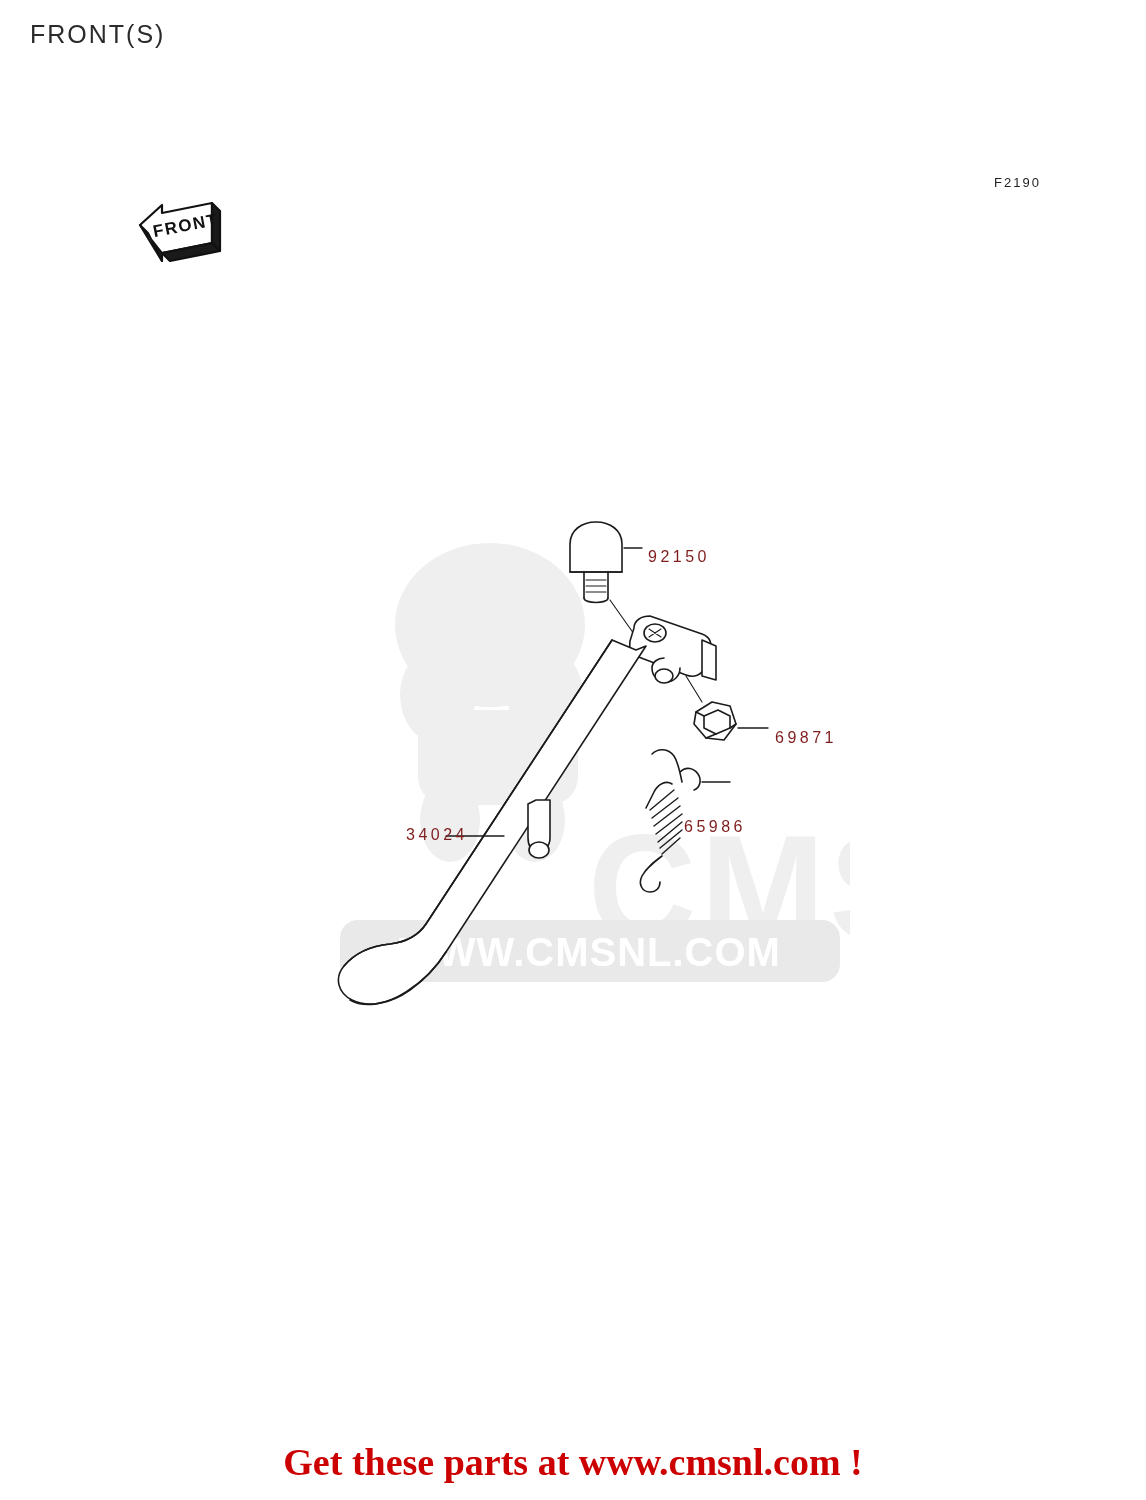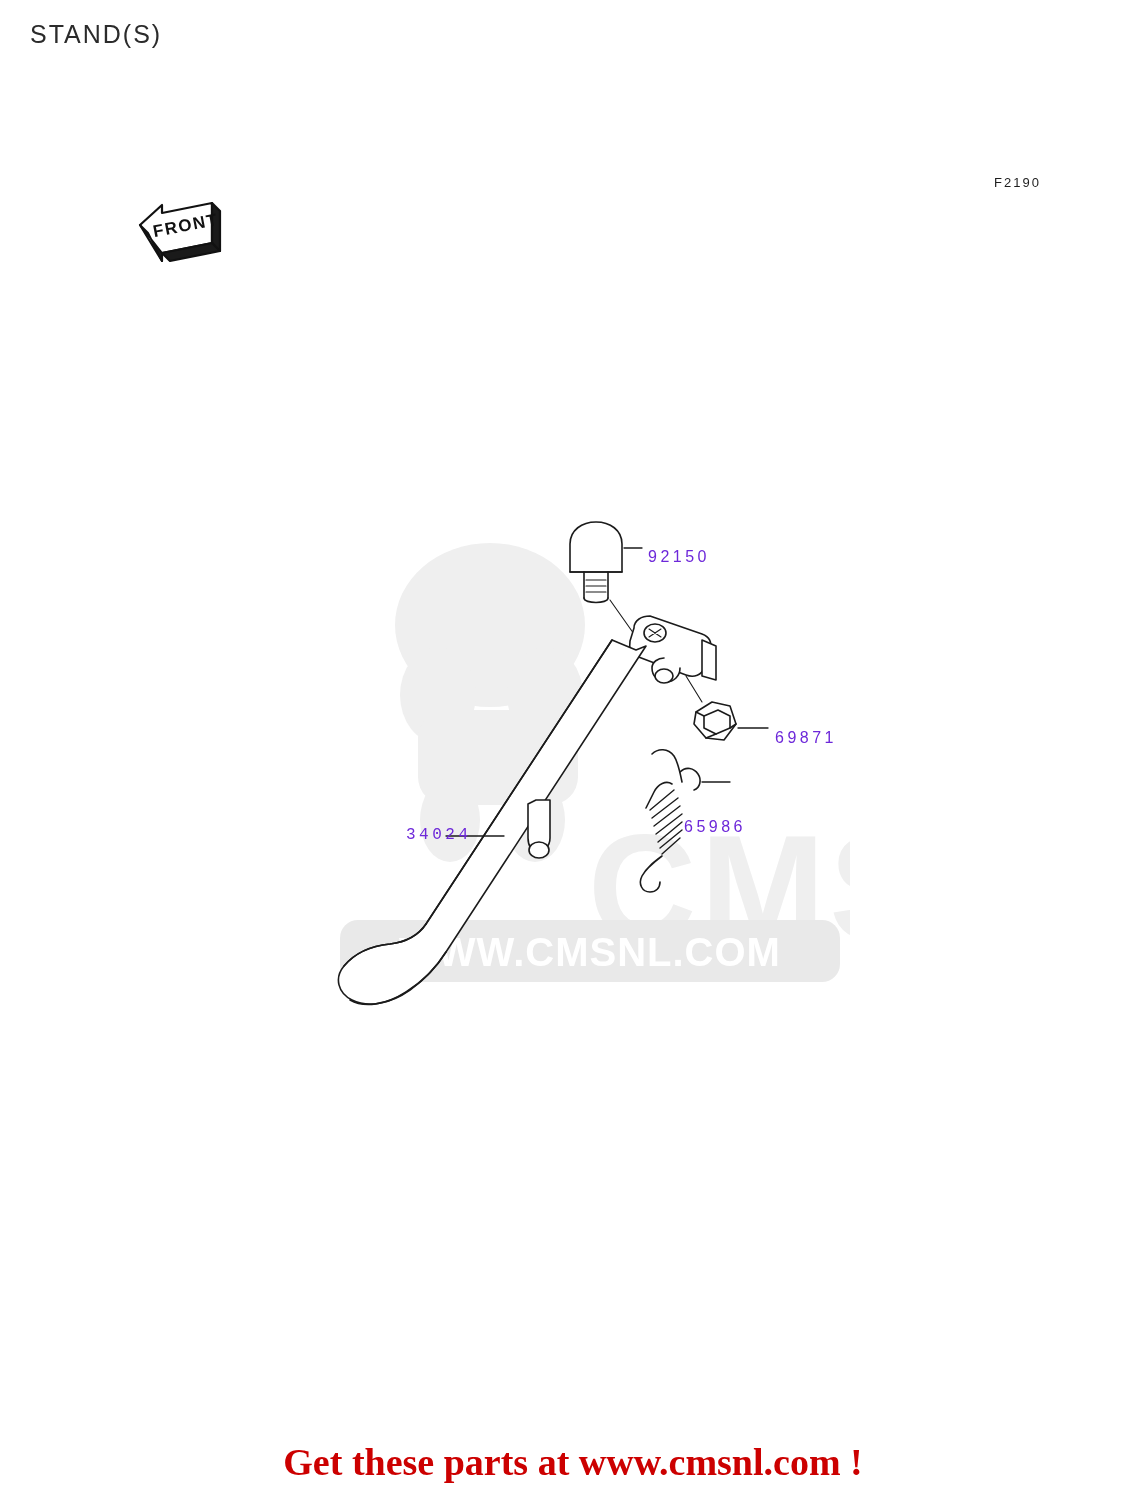--- a/index.html
+++ b/index.html
@@ -63,47 +63,47 @@
     width: 520px;
     height: 470px;
     pointer-events: none;
   }
 
   
   .part-label {
     position: absolute;
     font-size: 16px;
     letter-spacing: 3.5px;
-    color: #6d28d9;
+    color: #7f1d1d;
     white-space: nowrap;
     font-family: "Liberation Sans", sans-serif;
   }
   #label-92150 { left: 648px; top: 548px; }
   #label-92015 { left: 775px; top: 729px; }
   #label-92144 { left: 684px; top: 818px; }
-  #label-34024 { left: 406px; top: 826px; font-family: Liberation Mono, monospace; }
+  #label-34024 { left: 406px; top: 826px; }
 
   
   #footer-cta {
     position: absolute;
     left: 0;
     top: 1440px;
     width: 1146px;
     text-align: center;
     font-family: "Liberation Serif", serif;
     font-weight: bold;
     font-size: 38px;
     color: #cc0000;
     white-space: nowrap;
   }
 </style>
 </head>
 <body>
 
-<div id="page-title">STAND(S)</div>
+<div id="page-title">FRONT(S)</div>
 
 <div id="diagram-code">F2190</div>
 
 <div id="front-arrow">
   <svg width="110" height="90" viewBox="0 0 110 90" xmlns="http://www.w3.org/2000/svg">
 
     <polygon points="12,40 34,20 34,28 84,18 84,58 34,68 34,76" fill="#ffffff" stroke="#111111" stroke-width="2.2" stroke-linejoin="round"></polygon>
     <polygon points="84,18 92,26 92,66 84,58" fill="#1a1a1a" stroke="#111111" stroke-width="2.2" stroke-linejoin="round"></polygon>
     <polygon points="34,68 42,76 92,66 84,58" fill="#1a1a1a" stroke="#111111" stroke-width="2.2" stroke-linejoin="round"></polygon>
     <polygon points="12,40 20,48 34,76 34,68" fill="#1a1a1a" stroke="#111111" stroke-width="2" stroke-linejoin="round"></polygon>

